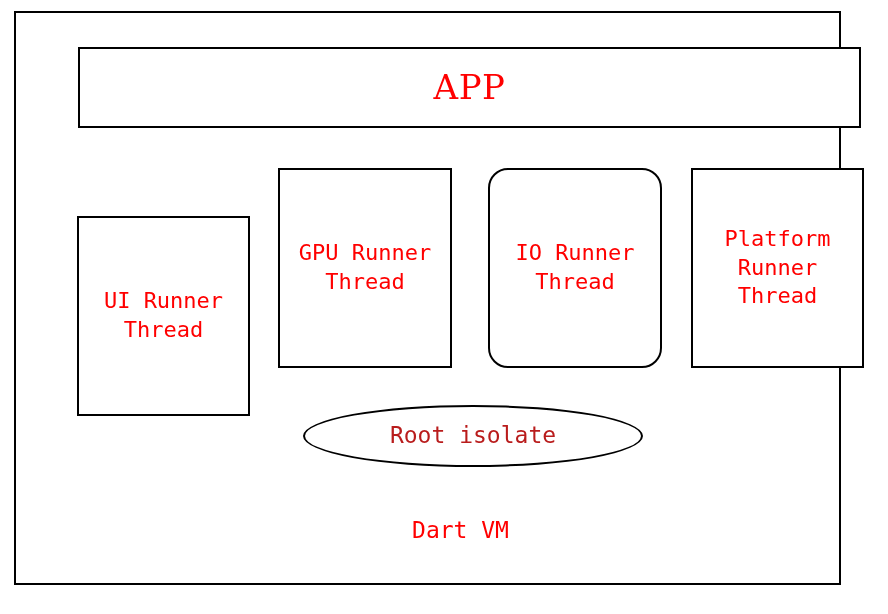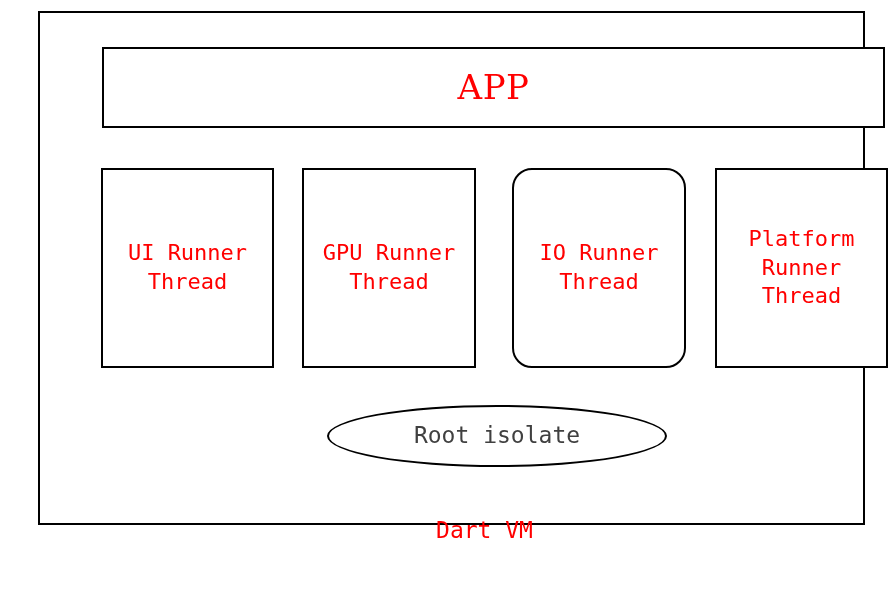--- a/index.html
+++ b/index.html
@@ -13,24 +13,24 @@
   #canvas {
     position: relative;
     width: 888px;
     height: 614px;
     background: #ffffff;
     overflow: hidden;
   }
   
   #outer-frame {
     position: absolute;
-    left: 38px;
+    left: 14px;
     top: 11px;
     width: 827px;
-    height: 514px;
+    height: 574px;
     box-sizing: border-box;
     border: 2px solid #000000;
     background: #ffffff;
   }
   
   #app-box {
     position: absolute;
     left: 62px;
     top: 34px;
     width: 783px;
@@ -64,42 +64,42 @@
     justify-content: center;
   }
   .thread-box .box-label {
     color: #ff0000;
     font-family: "DejaVu Sans Mono", monospace;
     font-size: 22px;
     line-height: 1.30;
     text-align: center;
     white-space: pre-line;
   }
-  #thread-box-0 { left: 61px;  width: 173px; }
+  #thread-box-0 { left: 61px;  width: 173px; margin-top: 48px; }
   #thread-box-1 { left: 262px; width: 174px; align-items: center; }
   #thread-box-2 { left: 472px; width: 174px; border-radius: 20px; }
   #thread-box-3 { left: 675px; width: 173px; }
 
   
   #isolate-ellipse {
     position: absolute;
     left: 287px;
     top: 392px;
     width: 340px;
     height: 62px;
     box-sizing: border-box;
     border: 2px solid #000000;
     border-radius: 50%;
     background: #ffffff;
     display: flex;
     align-items: center;
     justify-content: center;
   }
   #isolate-ellipse .ellipse-label {
-    color: #404040;
+    color: #b91c1c;
     font-family: "DejaVu Sans Mono", monospace;
     font-size: 23px;
     line-height: 1.1;
     text-align: center;
     white-space: pre;
   }
   
   #dartvm-label {
     position: absolute;
     left: 31px;

